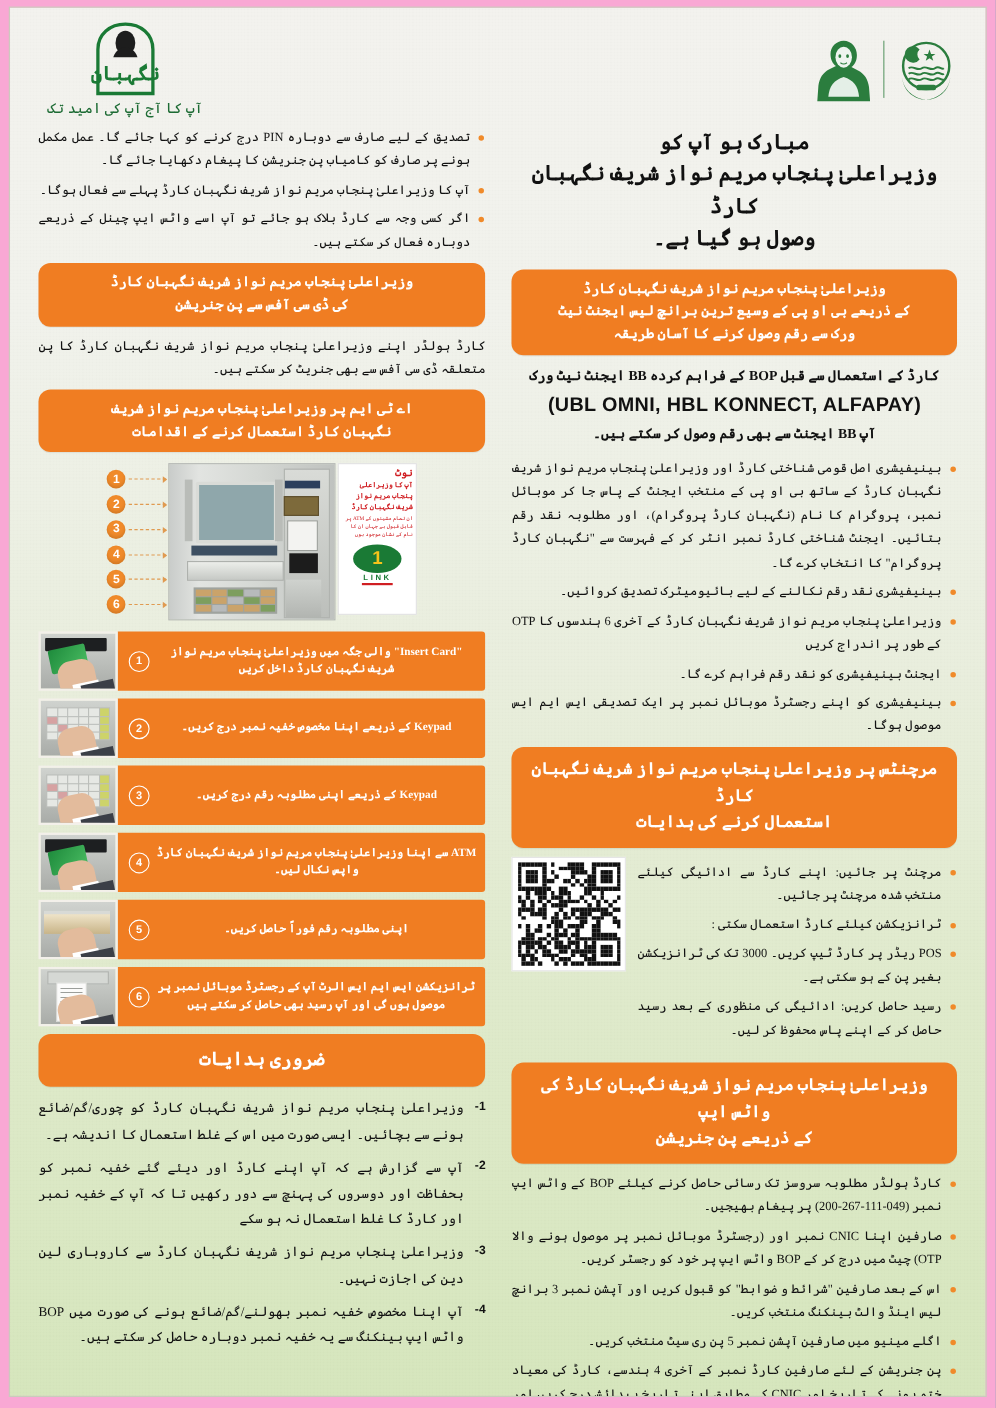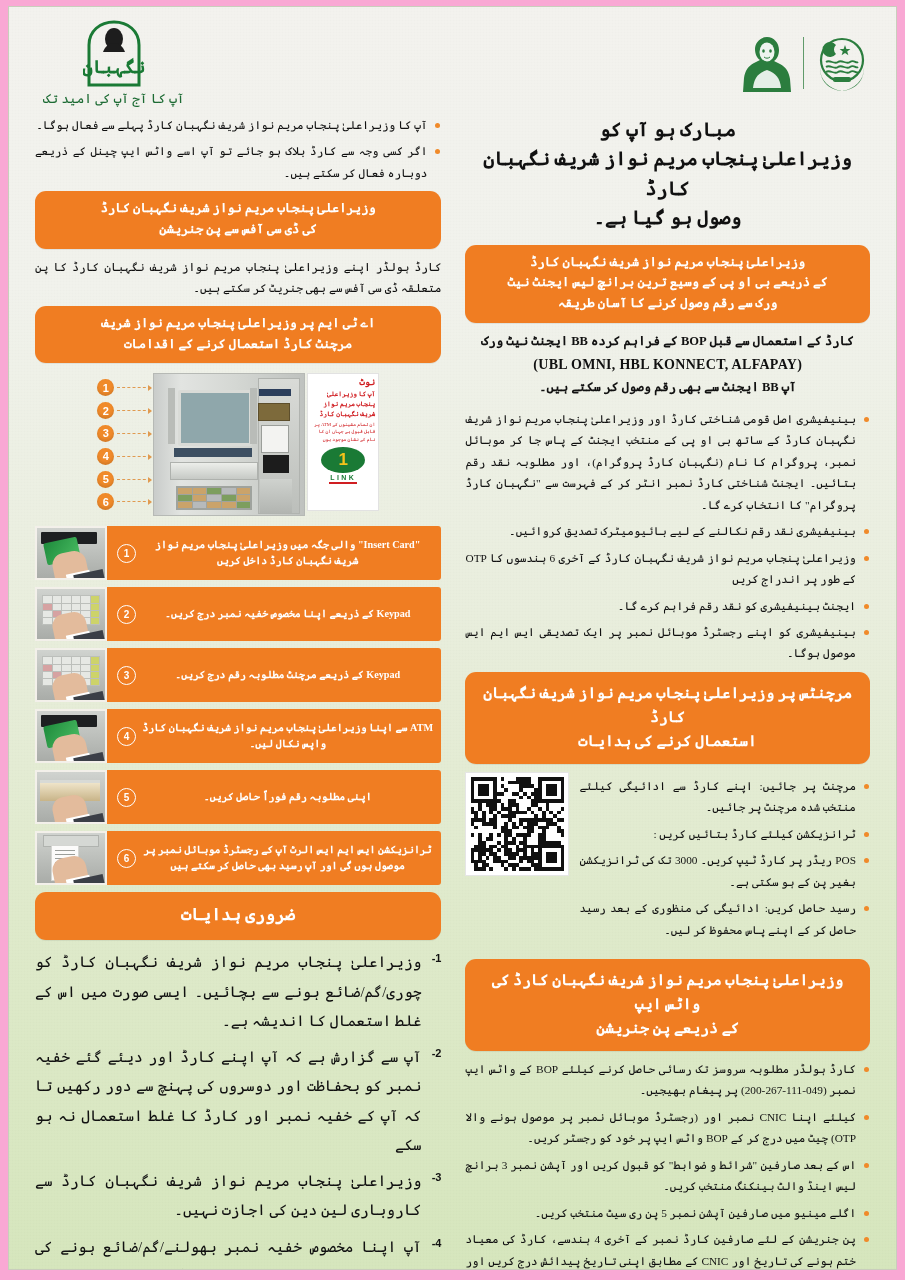--- a/index.html
+++ b/index.html
@@ -126,24 +126,24 @@
   }
   .centered-note {
     text-align: center;
     font-size: 12.5px;
     line-height: 1.75;
     color: #111;
     margin: 6px 0 10px 0;
     font-weight: 600;
   }
   .latin {
-    font-family: Liberation Serif, serif;
+    font-family: Liberation Sans, sans-serif;
     font-weight: 700;
     letter-spacing: .3px;
-    font-size: 14px;
+    font-size: 18px;
   }
   .para {
     font-size: 11.5px;
     line-height: 1.85;
     color: #111;
     text-align: justify;
     margin: 5px 0;
   }
   ul.bullets {
     list-style: none;
@@ -171,21 +171,21 @@
   }
   ol.numlist {
     list-style: none;
     margin: 8px 0 0 0;
     padding: 0;
     counter-reset: li;
   }
   ol.numlist > li {
     position: relative;
     counter-increment: li;
-    font-size: 15px;
+    font-size: 12px;
     line-height: 1.95;
     color: #111;
     text-align: justify;
     padding-right: 20px;
     margin-bottom: 7px;
   }
   ol.numlist > li::before {
     content: counter(li) "-";
     position: absolute;
     right: 0;
@@ -1250,58 +1250,59 @@
                 <i class="on"></i>
                 <i class=""></i>
                 <i class="on"></i>
                 <i class="on"></i>
                 <i class="on"></i>
                 <i class=""></i>
               </div>
           </div>
           <ul class="bullets qr-list">
             <li>مرچنٹ پر جائیں: اپنے کارڈ سے ادائیگی کیلئے منتخب شدہ مرچنٹ پر جائیں۔</li>
-            <li>ٹرانزیکشن کیلئے کارڈ بتائیں کریں :</li>
+            <li>ٹرانزیکشن کیلئے کارڈ استعمال سکتی :</li>
             <li>POS ریڈر پر کارڈ ٹیپ کریں۔ 3000 تک کی ٹرانزیکشن بغیر پن کے ہو سکتی ہے۔</li>
             <li>رسید حاصل کریں: ادائیگی کی منظوری کے بعد رسید حاصل کر کے اپنے پاس محفوظ کر لیں۔</li>
           </ul>
         </div>
 
         <div class="banner big">
           <div>وزیراعلیٰ پنجاب مریم نواز شریف نگہبان کارڈ کی واٹس ایپ</div>
           <div>کے ذریعے پن جنریشن</div>
         </div>
 
         <ul class="bullets">
           <li>کارڈ ہولڈر مطلوبہ سروسز تک رسائی حاصل کرنے کیلئے BOP کے واٹس ایپ نمبر (049-111-267-200) پر پیغام بھیجیں۔</li>
-          <li>کیلئے اپنا CNIC نمبر اور (رجسٹرڈ موبائل نمبر پر موصول ہونے والا OTP) چیٹ میں درج کر کے BOP واٹس ایپ پر خود کو رجسٹر کریں۔</li>
+          <li>صارفین اپنا CNIC نمبر اور (رجسٹرڈ موبائل نمبر پر موصول ہونے والا OTP) چیٹ میں درج کر کے BOP واٹس ایپ پر خود کو رجسٹر کریں۔</li>
           <li>اس کے بعد صارفین "شرائط و ضوابط" کو قبول کریں اور آپشن نمبر 3 برانچ لیس اینڈ والٹ بینکنگ منتخب کریں۔</li>
           <li>اگلے مینیو میں صارفین آپشن نمبر 5 پن ری سیٹ منتخب کریں۔</li>
           <li>پن جنریشن کے لئے صارفین کارڈ نمبر کے آخری 4 ہندسے، کارڈ کی معیاد ختم ہونے کی تاریخ اور CNIC کے مطابق اپنی تاریخ پیدائش درج کریں اور شرائط و ضوابط قبول کریں - پھر موبائل پر موصول ہونے والا OTP درج کریں</li>
 
         </ul>
       </div>
 
       <div class="col col-left">
 
         <ul class="bullets">
+          <li>تصدیق کے لیے صارف سے دوبارہ PIN درج کرنے کو کہا جائے گا۔ عمل مکمل ہونے پر صارف کو کامیاب پن جنریشن کا پیغام دکھایا جائے گا۔</li>
           <li>آپ کا وزیراعلیٰ پنجاب مریم نواز شریف نگہبان کارڈ پہلے سے فعال ہوگا۔</li>
           <li>اگر کسی وجہ سے کارڈ بلاک ہو جائے تو آپ اسے واٹس ایپ چینل کے ذریعے دوبارہ فعال کر سکتے ہیں۔</li>
         </ul>
 
         <div class="banner">
           <div>وزیراعلیٰ پنجاب مریم نواز شریف نگہبان کارڈ</div>
           <div>کی ڈی سی آفس سے پن جنریشن</div>
         </div>
 
         <div class="para">کارڈ ہولڈر اپنے وزیراعلیٰ پنجاب مریم نواز شریف نگہبان کارڈ کا پن متعلقہ ڈی سی آفس سے بھی جنریٹ کر سکتے ہیں۔</div>
 
         <div class="banner">
           <div>اے ٹی ایم پر وزیراعلیٰ پنجاب مریم نواز شریف</div>
-          <div>مرچنٹ کارڈ استعمال کرنے کے اقدامات</div>
+          <div>نگہبان کارڈ استعمال کرنے کے اقدامات</div>
         </div>
 
         <div class="atm-figure">
 
           <div class="note-box">
             <div class="note-title">نوٹ</div>
             <div class="note-body">آپ کا وزیراعلیٰ پنجاب مریم نواز شریف نگہبان کارڈ</div>
             <div class="note-body2">ان تمام مشینوں کے ATM پر قابل قبول ہے جہاں ان کا نام کے نشان موجود ہوں</div>
             <div class="link-logo">
               <div class="link-oval">
@@ -1452,21 +1453,21 @@
                   <i></i>
                   <i></i>
                   <i></i>
                 </div>
               <div class="hand"></div>
                 <div class="cuff"></div>
                 <div class="sleeve"></div>
             </div>
             <div class="step-bar">
               <div class="step-num">3</div>
-              <div class="step-text">Keypad کے ذریعے مرچنٹ مطلوبہ رقم درج کریں۔</div>
+              <div class="step-text">Keypad کے ذریعے اپنی مطلوبہ رقم درج کریں۔</div>
             </div>
           </div>
 
           <div class="step">
             <div class="thumb">
               <div class="slot"></div>
                 <div class="card"></div>
                 <div class="hand"></div>
                 <div class="cuff"></div>
                 <div class="sleeve"></div>

